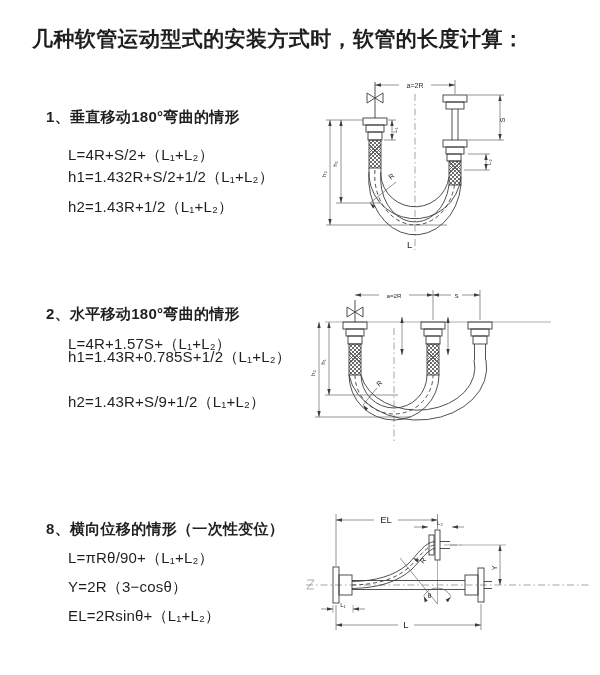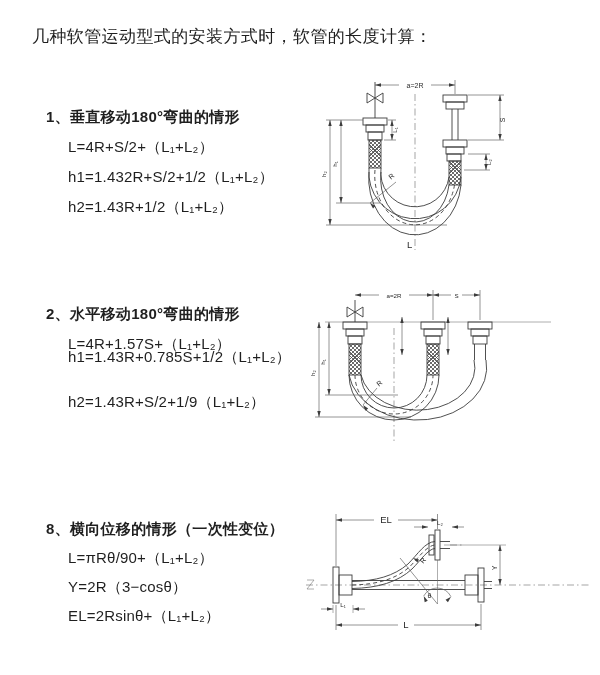--- a/index.html
+++ b/index.html
@@ -1,20 +1,20 @@
 <!DOCTYPE html>
 <html><head>
 <meta charset="utf-8">
 <style>
   html,body{margin:0;padding:0}
   body{
     width:600px;height:675px;position:relative;background:#ffffff;
     font-family:"Liberation Sans","DejaVu Sans",sans-serif;color:#1f1f1f;overflow:hidden;
   }
-  .title{position:absolute;left:32px;top:25px;font-size:17px;font-weight:400;letter-spacing:.4px}
+  .title{position:absolute;left:32px;top:25px;font-size:21px;font-weight:700;letter-spacing:.4px}
   .heading{position:absolute;left:46px;font-size:15px;font-weight:700;letter-spacing:.3px}
   .formula{position:absolute;left:68px;font-size:15px;letter-spacing:.2px}
   svg{position:absolute;overflow:visible}
   .pipe{stroke:#3c3c3c;stroke-width:.9;fill:none}
   .dim{stroke:#5a5a5a;stroke-width:.65;fill:none}
   .thin{stroke:#6a6a6a;stroke-width:.55;fill:none}
   .cl{stroke:#6a6a6a;stroke-width:.6;fill:none;stroke-dasharray:7 3 1.5 3}
   .hd{stroke:#3c3c3c;stroke-width:.9;fill:none;stroke-dasharray:4 3}
   .ah{fill:#3c3c3c;stroke:none}
   .wb{fill:#ffffff;stroke:none}
@@ -27,28 +27,28 @@
       repeating-linear-gradient(45deg,rgba(70,70,70,.8) 0 .8px,transparent .8px 2.7px),
       repeating-linear-gradient(-45deg,rgba(70,70,70,.8) 0 .8px,transparent .8px 2.7px);
   }
 </style>
 </head>
 <body>
 
 <div class="title">几种软管运动型式的安装方式时，软管的长度计算：</div>
 
 <div class="heading" style="top:108px">1、垂直移动180°弯曲的情形</div>
-<div class="formula" style="top:138px">L=4R+S/2+（L₁+L₂）</div>
+<div class="formula" style="top:146px">L=4R+S/2+（L₁+L₂）</div>
 <div class="formula" style="top:168px">h1=1.432R+S/2+1/2（L₁+L₂）</div>
 <div class="formula" style="top:198px">h2=1.43R+1/2（L₁+L₂）</div>
 
 <div class="heading" style="top:305px">2、水平移动180°弯曲的情形</div>
 <div class="formula" style="top:335px">L=4R+1.57S+（L₁+L₂）</div>
 <div class="formula" style="top:348px">h1=1.43R+0.785S+1/2（L₁+L₂）</div>
-<div class="formula" style="top:393px">h2=1.43R+S/2+1/9（L₁+L₂）</div>
+<div class="formula" style="top:393px">h2=1.43R+S/9+1/2（L₁+L₂）</div>
 
 <div class="heading" style="top:520px">8、横向位移的情形（一次性变位）</div>
 <div class="formula" style="top:549px">L=πRθ/90+（L₁+L₂）</div>
 <div class="formula" style="top:578px">Y=2R（3−cosθ）</div>
 <div class="formula" style="top:607px">EL=2Rsinθ+（L₁+L₂）</div>
 
 <svg style="left:306px;top:68px" width="285" height="195" viewBox="0 0 285 195">
 
   <line class="cl" x1="109" y1="26" x2="109" y2="182"></line>
 

